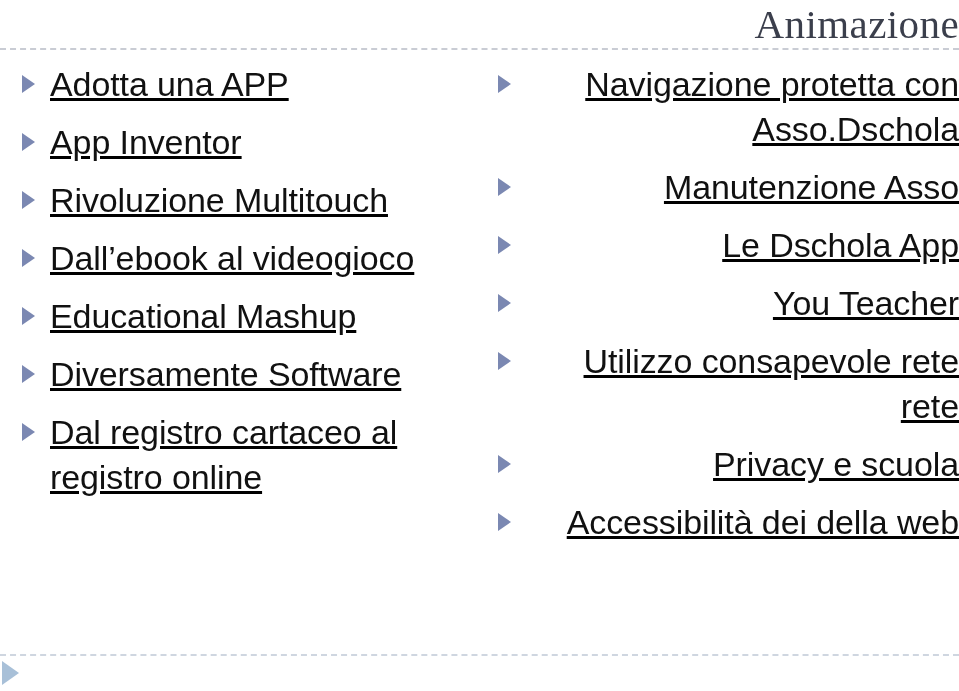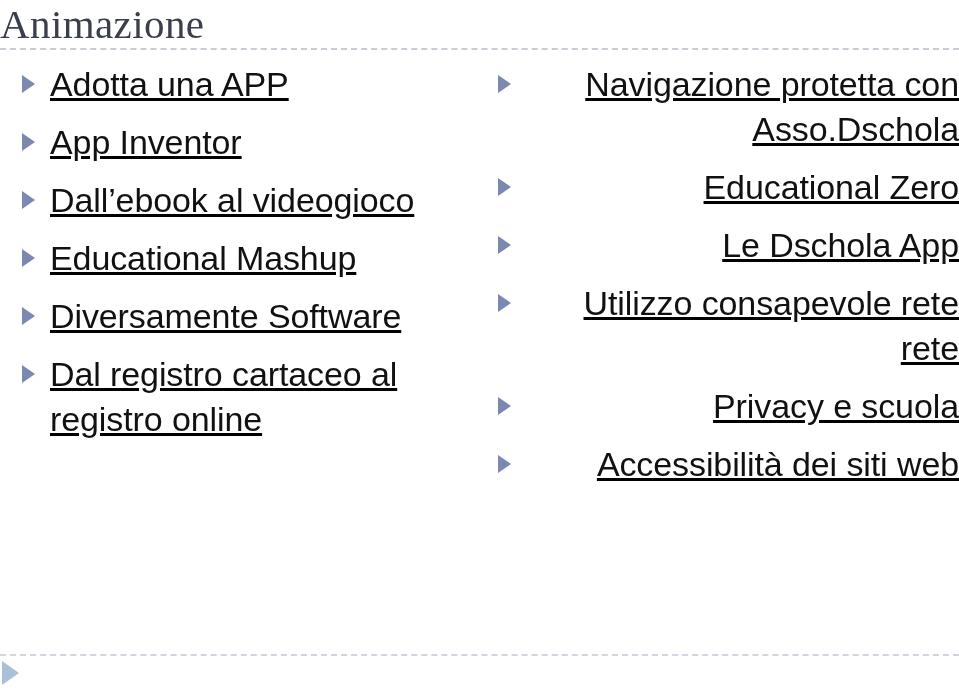--- a/index.html
+++ b/index.html
@@ -23,21 +23,21 @@
 
   
   .title-area {
     position: absolute;
     left: 0;
     top: 0;
     width: 959px;
     height: 48px;
     display: flex;
     align-items: center;
-    justify-content: flex-start;
+    justify-content: flex-end;
   }
   .slide-title {
     font-family: "Liberation Serif", "DejaVu Serif", serif;
     font-size: 41px;
     line-height: 44px;
     color: #3b3f4c;
     font-weight: 400;
     letter-spacing: 0.4px;
     white-space: nowrap;
   }
@@ -142,20 +142,24 @@
         <li class="bullet">
           <span class="marker"></span>
           <span class="bullet-text">Adotta una APP</span>
         </li>
         <li class="bullet">
           <span class="marker"></span>
           <span class="bullet-text">App Inventor</span>
         </li>
         <li class="bullet">
           <span class="marker"></span>
+          <span class="bullet-text">Rivoluzione Multitouch</span>
+        </li>
+        <li class="bullet">
+          <span class="marker"></span>
           <span class="bullet-text">Dall’ebook al videogioco</span>
         </li>
         <li class="bullet">
           <span class="marker"></span>
           <span class="bullet-text">Educational Mashup</span>
         </li>
         <li class="bullet">
           <span class="marker"></span>
           <span class="bullet-text">Diversamente Software</span>
         </li>
@@ -167,37 +171,41 @@
     </div>
 
     <div class="column col-right">
       <ul class="bullets">
         <li class="bullet">
           <span class="marker"></span>
           <span class="bullet-text">Navigazione protetta con Asso.Dschola</span>
         </li>
         <li class="bullet">
           <span class="marker"></span>
-          <span class="bullet-text">Educational Zero</span>
+          <span class="bullet-text">Manutenzione Asso</span>
         </li>
         <li class="bullet">
           <span class="marker"></span>
           <span class="bullet-text">Le Dschola App</span>
         </li>
         <li class="bullet">
           <span class="marker"></span>
+          <span class="bullet-text">You Teacher</span>
+        </li>
+        <li class="bullet">
+          <span class="marker"></span>
           <span class="bullet-text">Utilizzo consapevole rete rete</span>
         </li>
         <li class="bullet">
           <span class="marker"></span>
           <span class="bullet-text">Privacy e scuola</span>
         </li>
         <li class="bullet">
           <span class="marker"></span>
-          <span class="bullet-text">Accessibilità dei siti web</span>
+          <span class="bullet-text">Accessibilità dei della web</span>
         </li>
       </ul>
     </div>
 
   </div>
 
   <div class="rule rule-bottom"></div>
 
   <div class="footer-nav">
     <span class="nav-tri"></span>

